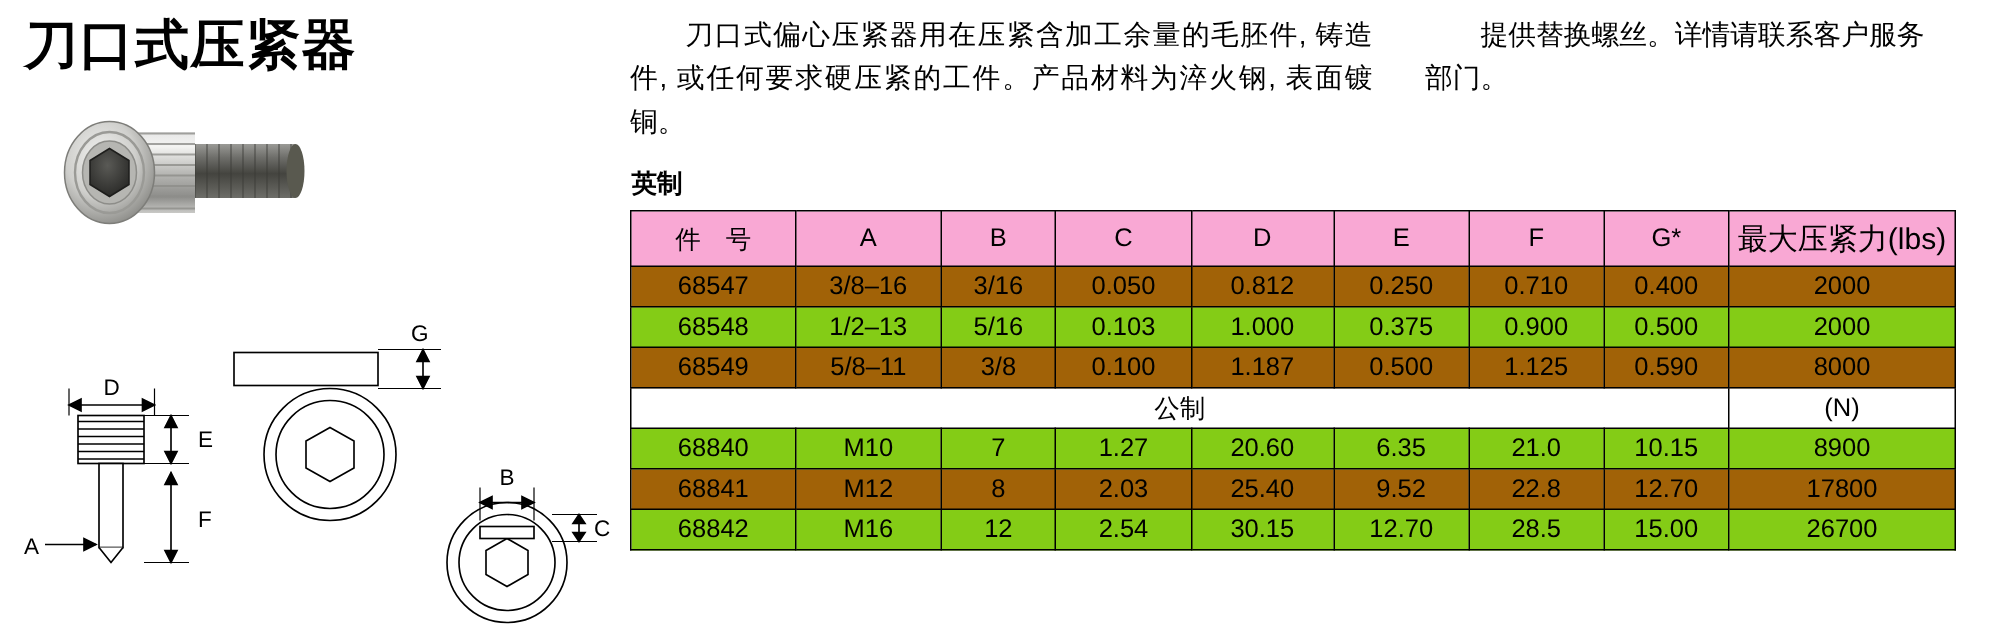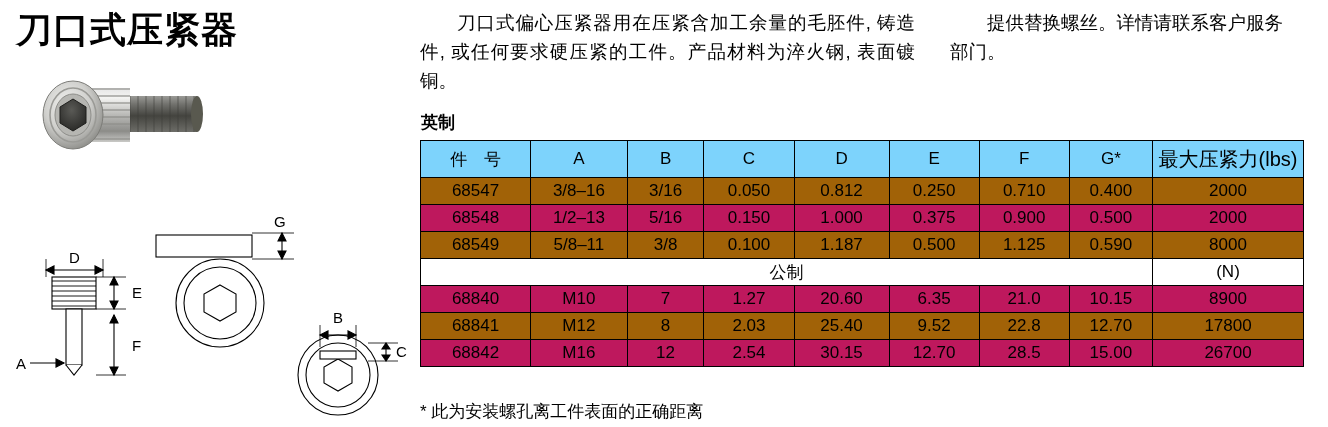--- a/index.html
+++ b/index.html
@@ -114,35 +114,35 @@
   }
   table.spec td, table.spec th {
     border: 1px solid #000;
     text-align: center;
     padding: 0;
     height: 26px;
     font-weight: normal;
     white-space: nowrap;
   }
   table.spec thead th {
-    background: #7dd3fc;
+    background: #f9a8d4;
     height: 36px;
     font-size: 17px;
     margin-left: 48px;
   }
   table.spec thead th.hdr-part {
     letter-spacing: 6px;
     padding-left: 6px;
   }
   table.spec thead th.hdr-force {
     font-size: 20px;
     letter-spacing: 0;
   }
   tr.shaded td {
-    background: #be185d;
+    background: #84cc16;
   }
   tr.plain td {
     background: #a16207;
   }
   td.partno {
     width: 118px;
   }
   td.colA { width: 104px; }
   td.colB { width: 84px; }
   td.colC { width: 98px; }
@@ -354,21 +354,21 @@
           <td class="colD">0.812</td>
           <td class="colE">0.250</td>
           <td class="colF">0.710</td>
           <td class="colG">0.400</td>
           <td class="colForce">2000</td>
         </tr>
         <tr class="shaded">
           <td class="partno">68548</td>
           <td class="colA">1/2–13</td>
           <td class="colB">5/16</td>
-          <td class="colC">0.150</td>
+          <td class="colC">0.103</td>
           <td class="colD">1.000</td>
           <td class="colE">0.375</td>
           <td class="colF">0.900</td>
           <td class="colG">0.500</td>
           <td class="colForce">2000</td>
         </tr>
         <tr class="plain">
           <td class="partno">68549</td>
           <td class="colA">5/8–11</td>
           <td class="colB">3/8</td>
@@ -414,15 +414,14 @@
           <td class="colC">2.54</td>
           <td class="colD">30.15</td>
           <td class="colE">12.70</td>
           <td class="colF">28.5</td>
           <td class="colG">15.00</td>
           <td class="colForce">26700</td>
         </tr>
       </tbody>
     </table>
 
-    <div class="footnote">* 此为安装螺孔离工件表面的正确距离</div>
   </div>
 </div>
 
 </body></html>

